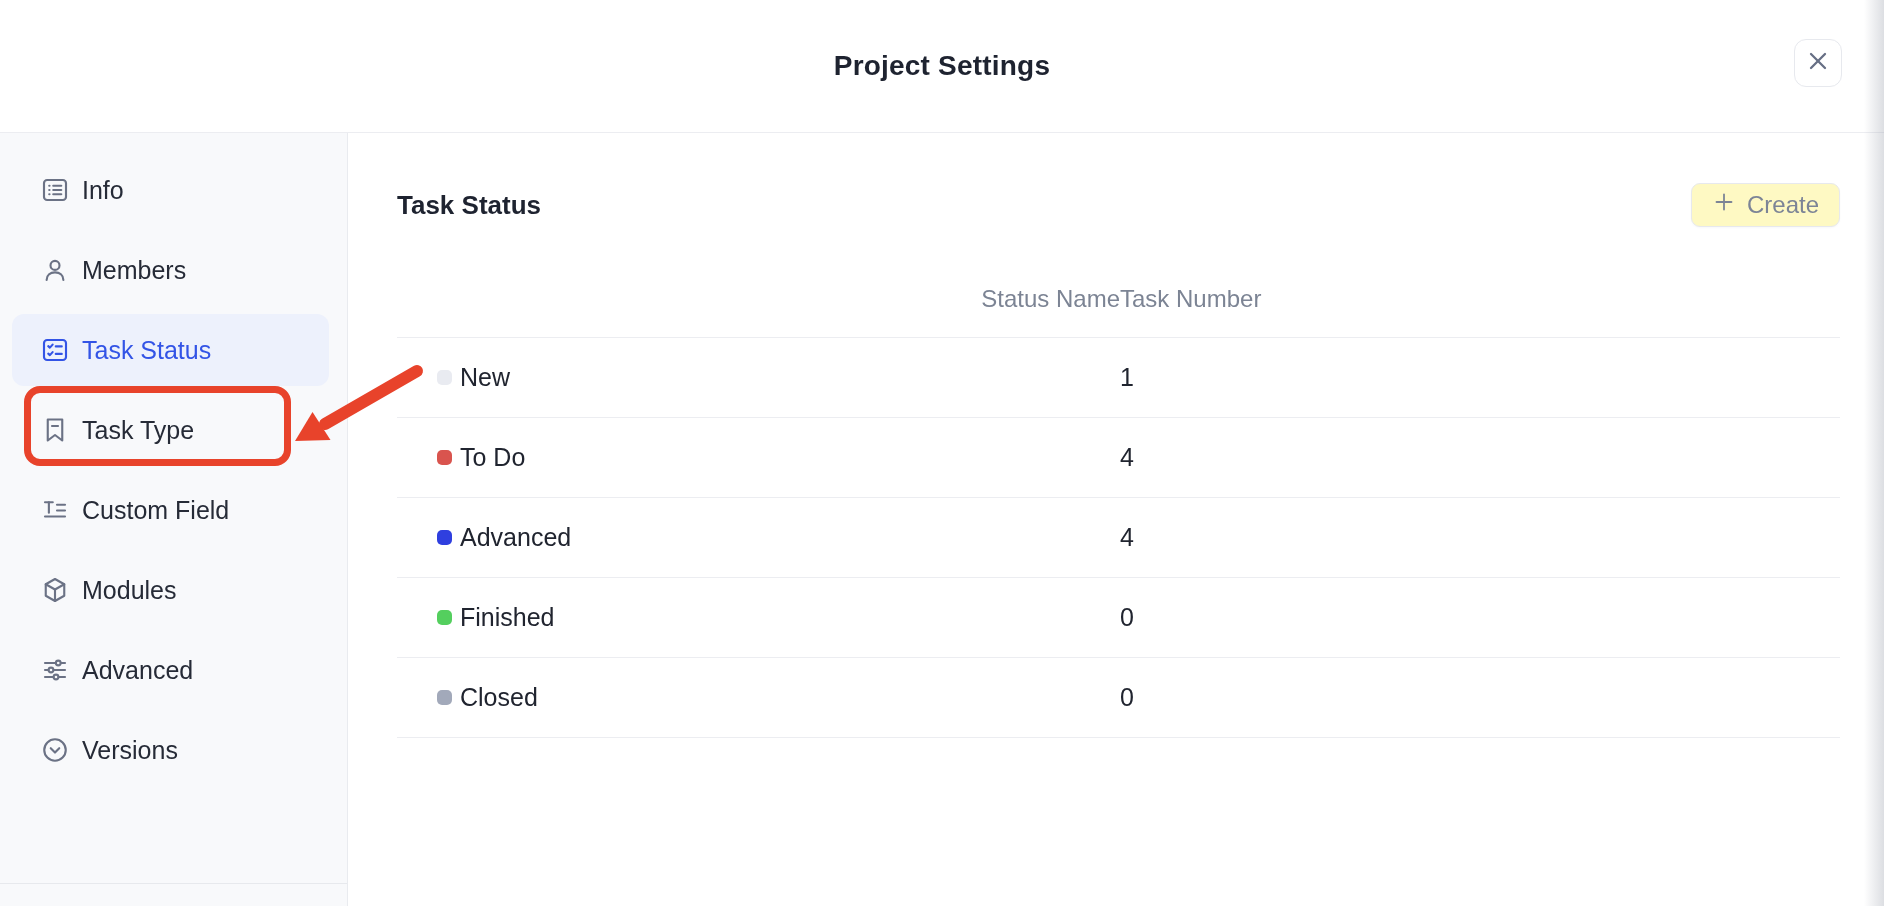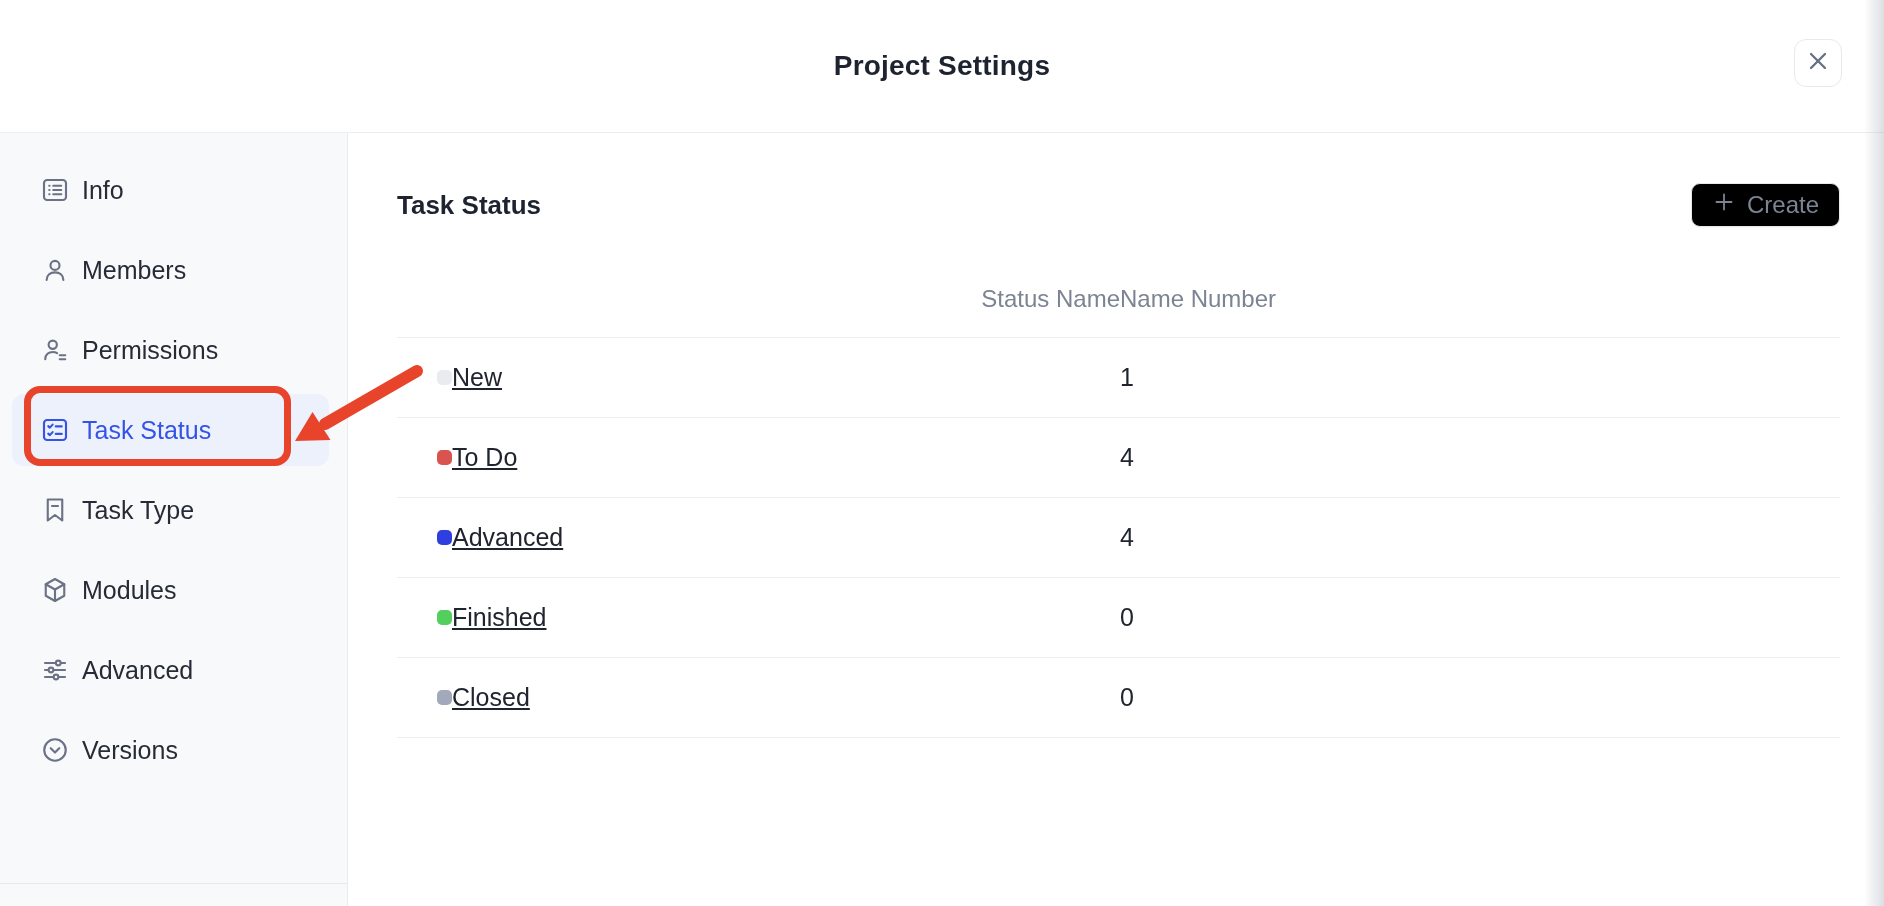--- a/index.html
+++ b/index.html
@@ -69,21 +69,21 @@
   .main {
     flex: 1;
     padding: 50px 44px 0 49px;
     background: #ffffff;
   }
   .main-head { display: flex; align-items: center; justify-content: space-between; }
   .main-title { font-size: 26px; font-weight: 700; color: #1e2330; }
   .create-btn {
     min-width: 149px; height: 44px;
     border: 1px solid #e7e9ed; border-radius: 9px;
-    background: #000000;
+    background: #fef9c3;
     display: flex; align-items: center; justify-content: center; gap: 11px;
     font-size: 24px; color: #7c8496;
     cursor: pointer;
     box-shadow: 0 1px 2px rgba(30,35,48,.03);
   }
   .create-btn svg { stroke: #7c8496; stroke-width: 1.8; stroke-linecap: round; }
 
   
   .table { margin-top: 34px; }
   .t-head {
@@ -94,21 +94,21 @@
   }
   .t-head .c1 { width: 723px; padding-left: 22px; text-align: right; }
   .t-row {
     height: 80px;
     display: flex; align-items: center;
     border-bottom: 1px solid #ecedf1;
     font-size: 25px; color: #20242f;
   }
   .t-row .c1 { width: 723px; display: flex; align-items: center; padding-left: 40px; }
   .dot { width: 15px; height: 15px; border-radius: 5px; flex: 0 0 15px; }
-  .t-row .name { margin-left: 0; text-decoration: underline; }
+  .t-row .name { margin-left: 8px; }
 
   
   .anno-box {
     position: absolute; left: 24px; top: 386px;
     width: 267px; height: 80px;
     border: 7px solid #e8432b; border-radius: 16px;
     z-index: 10; pointer-events: none;
   }
   .anno-arrow {
     position: absolute; left: 0; top: 0; width: 1884px; height: 906px;
@@ -159,31 +159,20 @@
     <div class="side-item">
       <span class="icon">
         <svg width="30" height="30" viewBox="0 0 24 24">
           <circle cx="12" cy="8.3" r="3.6"></circle>
           <path d="M5.3 20c0-4 3-6.1 6.7-6.1s6.7 2.1 6.7 6.1"></path>
         </svg>
       </span>
       <span class="lbl">Members</span>
     </div>
 
-    <div class="side-item">
-      <span class="icon">
-        <svg width="30" height="30" viewBox="0 0 24 24">
-          <circle cx="10.2" cy="7.8" r="3.3"></circle>
-          <path d="M4.2 19.3c0-3.7 2.7-5.7 6-5.7 1.3 0 2.5.3 3.5.9"></path>
-          <line x1="15.8" y1="16.2" x2="20.2" y2="16.2"></line>
-          <line x1="15.8" y1="19.4" x2="20.2" y2="19.4"></line>
-        </svg>
-      </span>
-      <span class="lbl">Permissions</span>
-    </div>
 
     <div class="side-item active">
       <span class="icon">
         <svg width="30" height="30" viewBox="0 0 24 24">
           <rect x="3.2" y="4" width="17.6" height="16" rx="2.5"></rect>
           <polyline points="6.6,8.9 7.9,10.1 10.1,7.7"></polyline>
           <line x1="12.6" y1="9.1" x2="17.4" y2="9.1"></line>
           <polyline points="6.6,14.9 7.9,16.1 10.1,13.7"></polyline>
           <line x1="12.6" y1="15.1" x2="17.4" y2="15.1"></line>
         </svg>
@@ -194,20 +183,32 @@
     <div class="side-item">
       <span class="icon">
         <svg width="30" height="30" viewBox="0 0 24 24">
           <path d="M6.2 3.6h11.6v16.8l-5.8-4.4-5.8 4.4z"></path>
           <line x1="9.6" y1="8.8" x2="14.4" y2="8.8"></line>
         </svg>
       </span>
       <span class="lbl">Task Type</span>
     </div>
 
+    <div class="side-item">
+      <span class="icon">
+        <svg width="30" height="30" viewBox="0 0 24 24">
+          <line x1="4" y1="5.8" x2="10.2" y2="5.8"></line>
+          <line x1="7.1" y1="5.8" x2="7.1" y2="14.2"></line>
+          <line x1="13.6" y1="7.8" x2="20" y2="7.8"></line>
+          <line x1="13.6" y1="12.4" x2="20" y2="12.4"></line>
+          <line x1="4" y1="17.2" x2="20" y2="17.2"></line>
+        </svg>
+      </span>
+      <span class="lbl">Custom Field</span>
+    </div>
 
     <div class="side-item">
       <span class="icon">
         <svg width="30" height="30" viewBox="0 0 24 24">
           <path d="M12 3.2l7.4 4.2v9.2L12 20.8l-7.4-4.2V7.4z"></path>
           <polyline points="4.6,7.4 12,11.6 19.4,7.4"></polyline>
           <line x1="12" y1="11.6" x2="12" y2="20.8"></line>
         </svg>
       </span>
       <span class="lbl">Modules</span>
@@ -250,21 +251,21 @@
               <line x1="4.5" y1="12" x2="19.5" y2="12"></line>
           </svg>
         </span>
         <span>Create</span>
       </div>
     </div>
 
     <div class="table">
       <div class="t-head">
         <div class="c1">Status Name</div>
-        <div class="c2">Name Number</div>
+        <div class="c2">Task Number</div>
       </div>
 
       <div class="t-row">
         <div class="c1">
           <span class="dot" style="background: rgb(233, 235, 241);"></span>
           <span class="name">New</span>
         </div>
         <div class="c2">1</div>
       </div>
 

